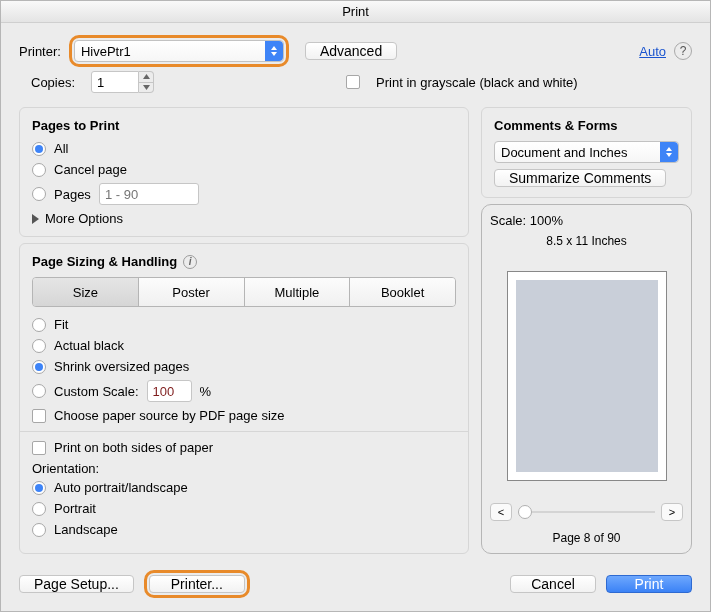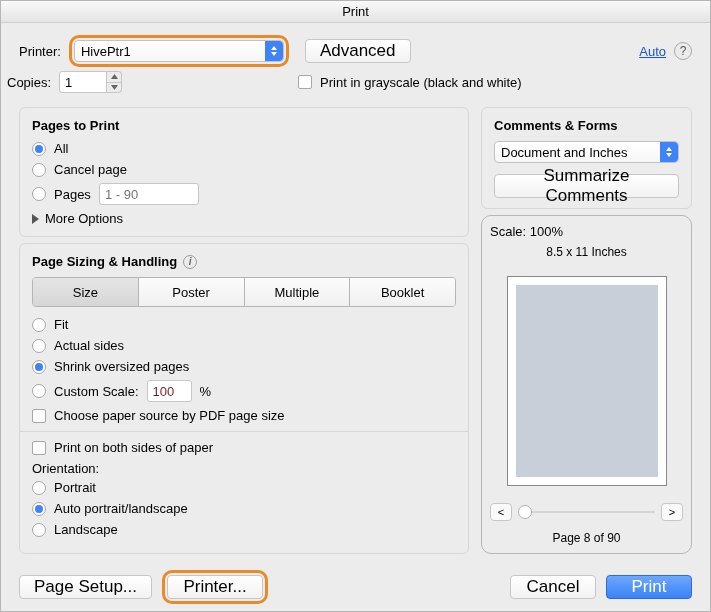--- a/index.html
+++ b/index.html
@@ -31,29 +31,29 @@
     display:flex; flex-direction:column; align-items:center; justify-content:center;
   }
   .select .arrows::before{content:"";border-left:3.5px solid transparent;border-right:3.5px solid transparent;border-bottom:4px solid #fff;margin-bottom:1px;}
   .select .arrows::after{content:"";border-left:3.5px solid transparent;border-right:3.5px solid transparent;border-top:4px solid #fff;margin-top:1px;}
   .printer-select { width:210px; }
   .highlight-orange {
     border:3px solid #e88a2a; border-radius:10px; padding:2px;
   }
   .btn {
     background:linear-gradient(#fff,#f2f2f2); border:1px solid #c6c6c6;
-    border-radius:4px; height:24px; padding:0 14px; font-size:17px;
+    border-radius:4px; height:18px; padding:0 14px; font-size:14px;
     display:inline-flex; align-items:center; justify-content:center;
   }
   .btn-primary { background:linear-gradient(#6ea8fe,#3b82f6); color:#fff; border-color:#2e6ad1;}
   .small-input {
     background:#fff; border:1px solid #c6c6c6; border-radius:3px;
     height:22px; padding:0 5px; font-size:13px;
   }
-  .copies-row{ padding:0 18px 10px 6px; display:flex; align-items:center; gap:8px;}
+  .copies-row{ padding:0 18px 10px 30px; display:flex; align-items:center; gap:16px;}
   .checkbox{
     width:14px;height:14px;border:1px solid #a7a7a7;border-radius:2px;background:#fff;
     display:inline-block;flex-shrink:0;
   }
   .radio{
     width:14px;height:14px;border:1px solid #a7a7a7;border-radius:50%;background:#fff;
     display:inline-flex;align-items:center;justify-content:center;flex-shrink:0;
   }
   .radio.checked::after{content:"";width:8px;height:8px;border-radius:50%;background:#3e84f7;}
   .main{flex:1;display:flex;gap:12px;padding:4px 18px 10px 18px; align-items: stretch;}
@@ -172,21 +172,21 @@
           <div class="seg-btn">Poster</div>
           <div class="seg-btn">Multiple</div>
           <div class="seg-btn">Booklet</div>
         </div>
         <div class="opt-row">
             <span class="radio"></span>
             <span>Fit</span>
           </div>
         <div class="opt-row">
             <span class="radio"></span>
-            <span>Actual sides</span>
+            <span>Actual black</span>
           </div>
         <div class="opt-row">
             <span class="radio checked"></span>
             <span>Shrink oversized pages</span>
           </div>
         <div class="opt-row">
           <span class="radio"></span>
           <span>Custom Scale:</span>
           <input class="small-input disabled-text" style="width: 45px;" value="100">
           <span>%</span>
@@ -195,26 +195,26 @@
           <span class="checkbox"></span>
           <span>Choose paper source by PDF page size</span>
         </div>
         <div class="divider"></div>
         <div class="opt-row">
           <span class="checkbox"></span>
           <span>Print on both sides of paper</span>
         </div>
         <div style="margin:6px 0 4px 0">Orientation:</div>
         <div class="opt-row">
-            <span class="radio"></span>
-            <span>Portrait</span>
-          </div>
-        <div class="opt-row">
             <span class="radio checked"></span>
             <span>Auto portrait/landscape</span>
+          </div>
+        <div class="opt-row">
+            <span class="radio"></span>
+            <span>Portrait</span>
           </div>
         <div class="opt-row">
             <span class="radio"></span>
             <span>Landscape</span>
           </div>
       </div>
     </div>
 
     <div class="right">
       <div class="group">

